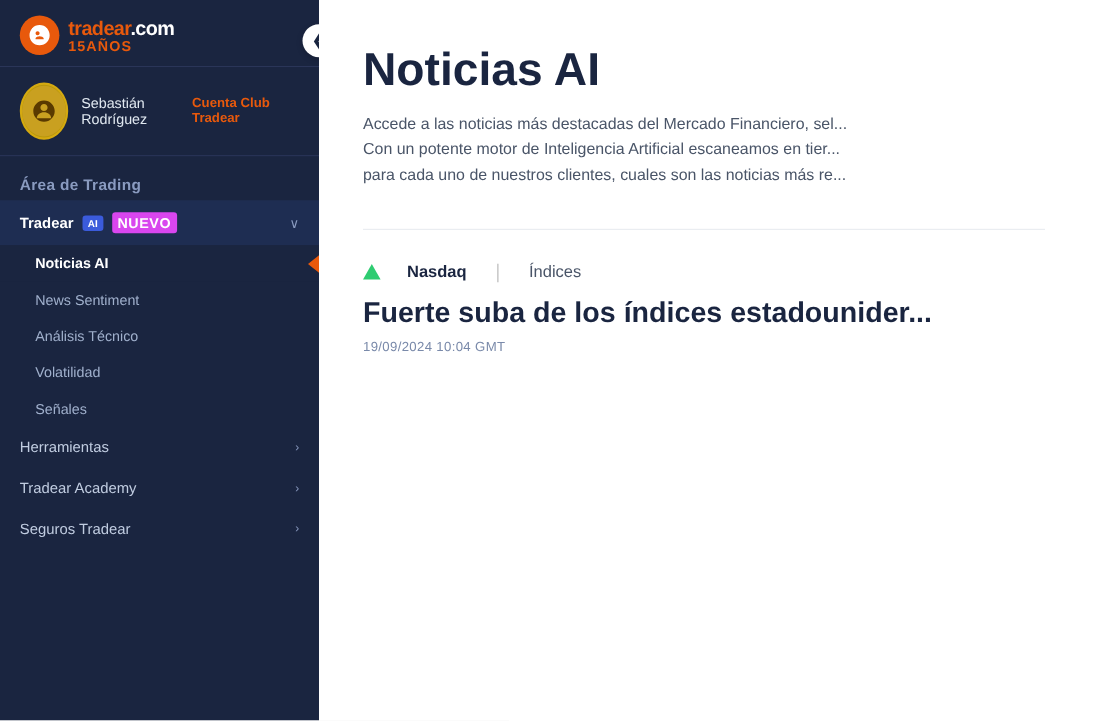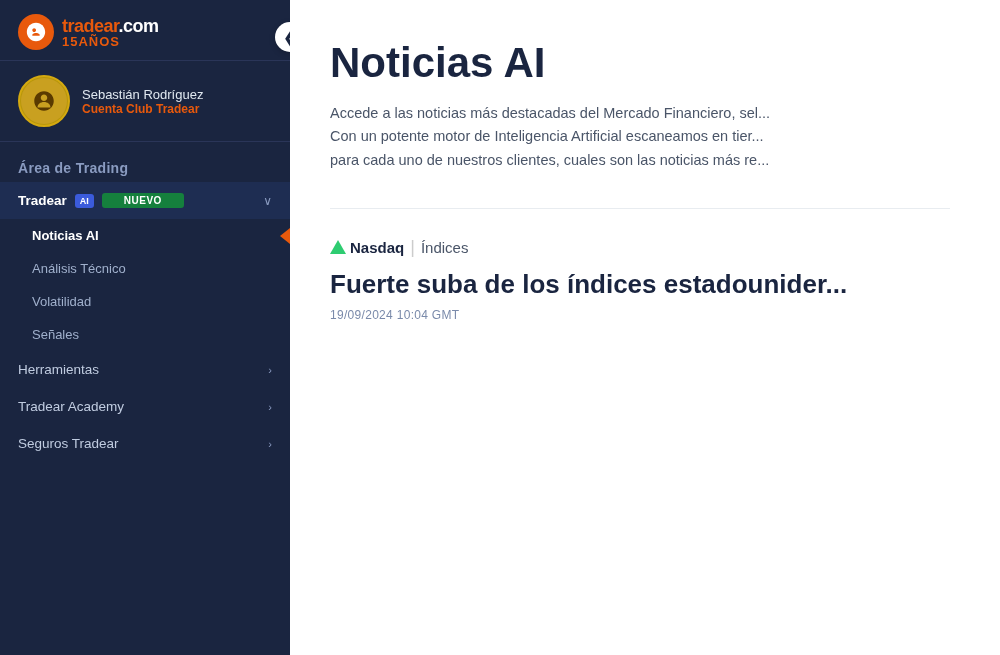--- a/index.html
+++ b/index.html
@@ -115,21 +115,21 @@
       width: 46px;
       height: 46px;
       border-radius: 50%;
       background: #c9a020;
       display: flex;
       align-items: center;
       justify-content: center;
       font-size: 18px;
     }
 
-    .user-info { display: flex; flex-direction: column; }
+    .user-info { display: flex; flex-direction: row; }
     .user-name { font-size: 13px; color: #e0e8f0; font-weight: 500; }
     .user-club { font-size: 12px; color: #8a9bc0; }
     .user-club span { color: #e8590c; font-weight: 700; }
 
     .sidebar-nav { flex: 1; overflow-y: auto; padding-top: 6px; }
 
     .nav-section-title {
       padding: 12px 18px 6px 18px;
       font-size: 14px;
       color: #8a9bc0;
@@ -152,25 +152,25 @@
       background: #1e2d52;
     }
 
     .nav-item.active-section .nav-label-row {
       display: flex;
       align-items: center;
       gap: 8px;
     }
 
     .nav-badge-new {
-      background: #15803d;
+      background: #d946ef;
       color: #fff;
-      font-size: 10px;
+      font-size: 13px;
       font-weight: 800;
-      padding: 2px 22px;
+      padding: 2px 5px;
       border-radius: 3px;
       letter-spacing: 0.5px;
     }
 
     .nav-badge-ai {
       background: #3b5bdb;
       color: #fff;
       font-size: 9px;
       font-weight: 800;
       padding: 2px 5px;
@@ -238,21 +238,21 @@
       line-height: 1.6;
       margin-bottom: 36px;
       max-width: 700px;
     }
 
     .divider { height: 1px; background: #e8ecf0; margin-bottom: 28px; }
 
     .news-category {
       display: flex;
       align-items: center;
-      gap: 4px;
+      gap: 24px;
       margin-bottom: 10px;
     }
 
     .triangle-up {
       width: 0;
       height: 0;
       border-left: 8px solid transparent;
       border-right: 8px solid transparent;
       border-bottom: 14px solid #2ecc71;
     }
@@ -350,20 +350,23 @@
       </div>
       <span class="chevron-icon">∨</span>
     </div>
 
     <div class="sub-nav">
       <div class="sub-nav-item active">
         <span>Noticias AI</span>
         <div class="active-arrow"></div>
       </div>
       <div class="sub-nav-item">
+        <span>News Sentiment</span>
+      </div>
+      <div class="sub-nav-item">
         <span>Análisis Técnico</span>
       </div>
       <div class="sub-nav-item">
         <span>Volatilidad</span>
       </div>
       <div class="sub-nav-item">
         <span>Señales</span>
       </div>
     </div>
 

